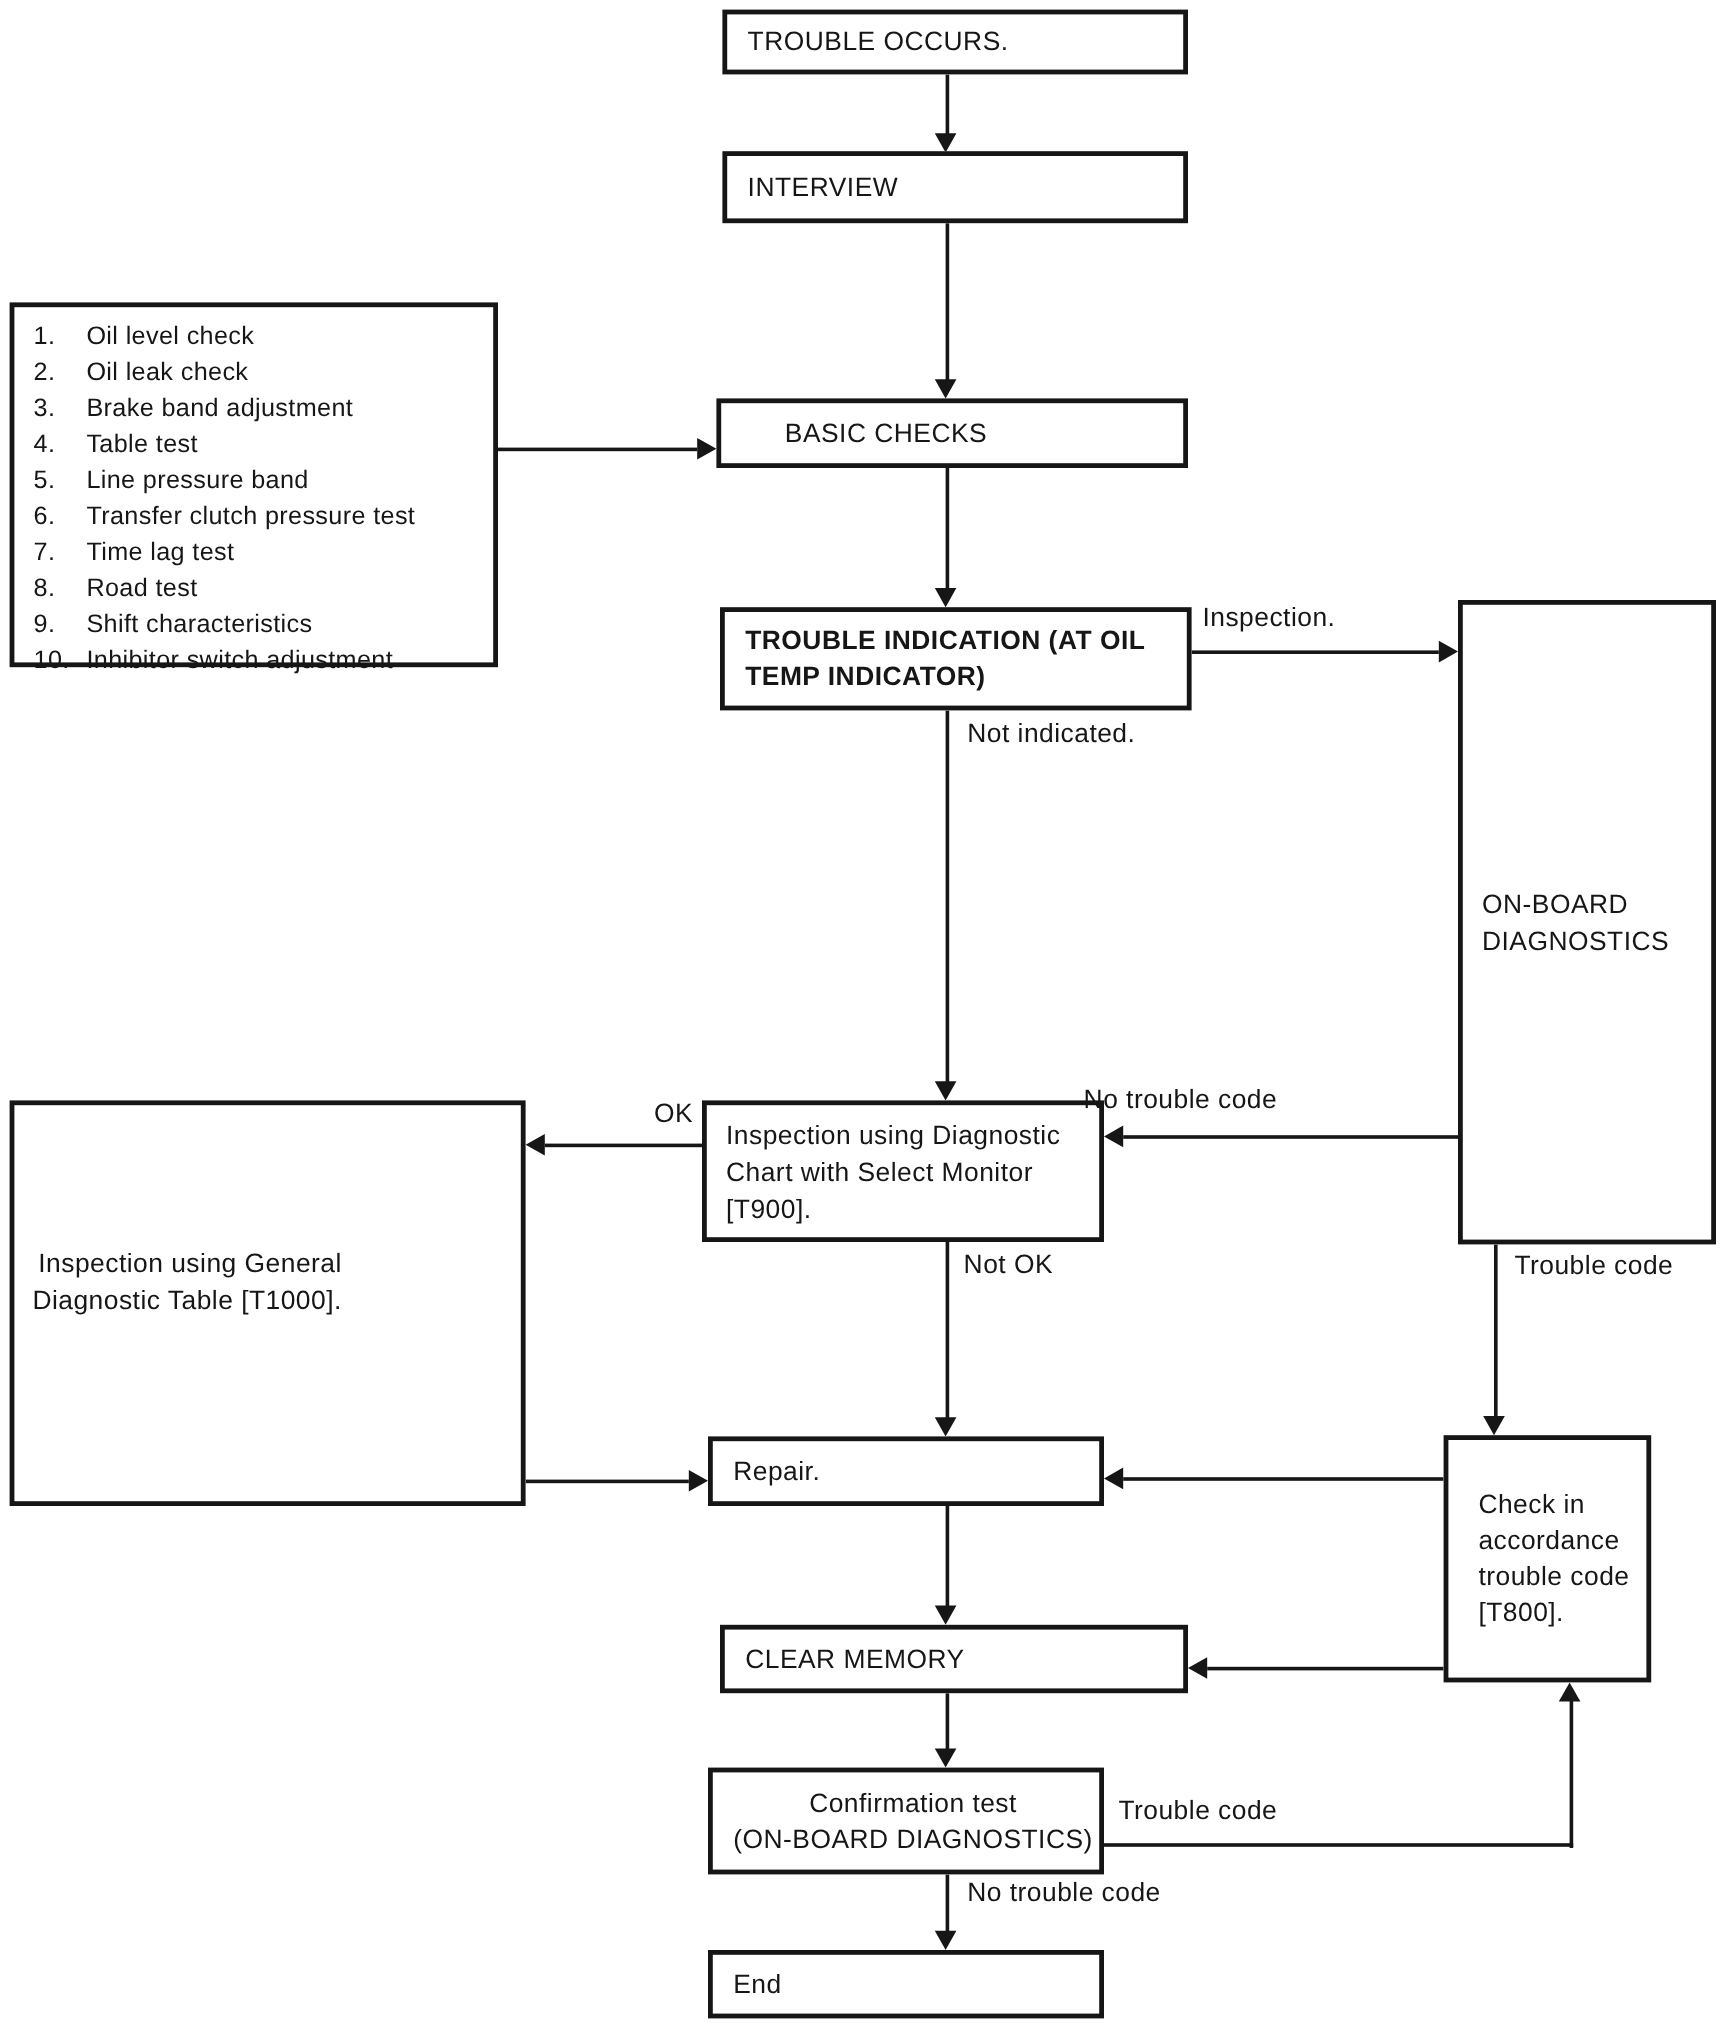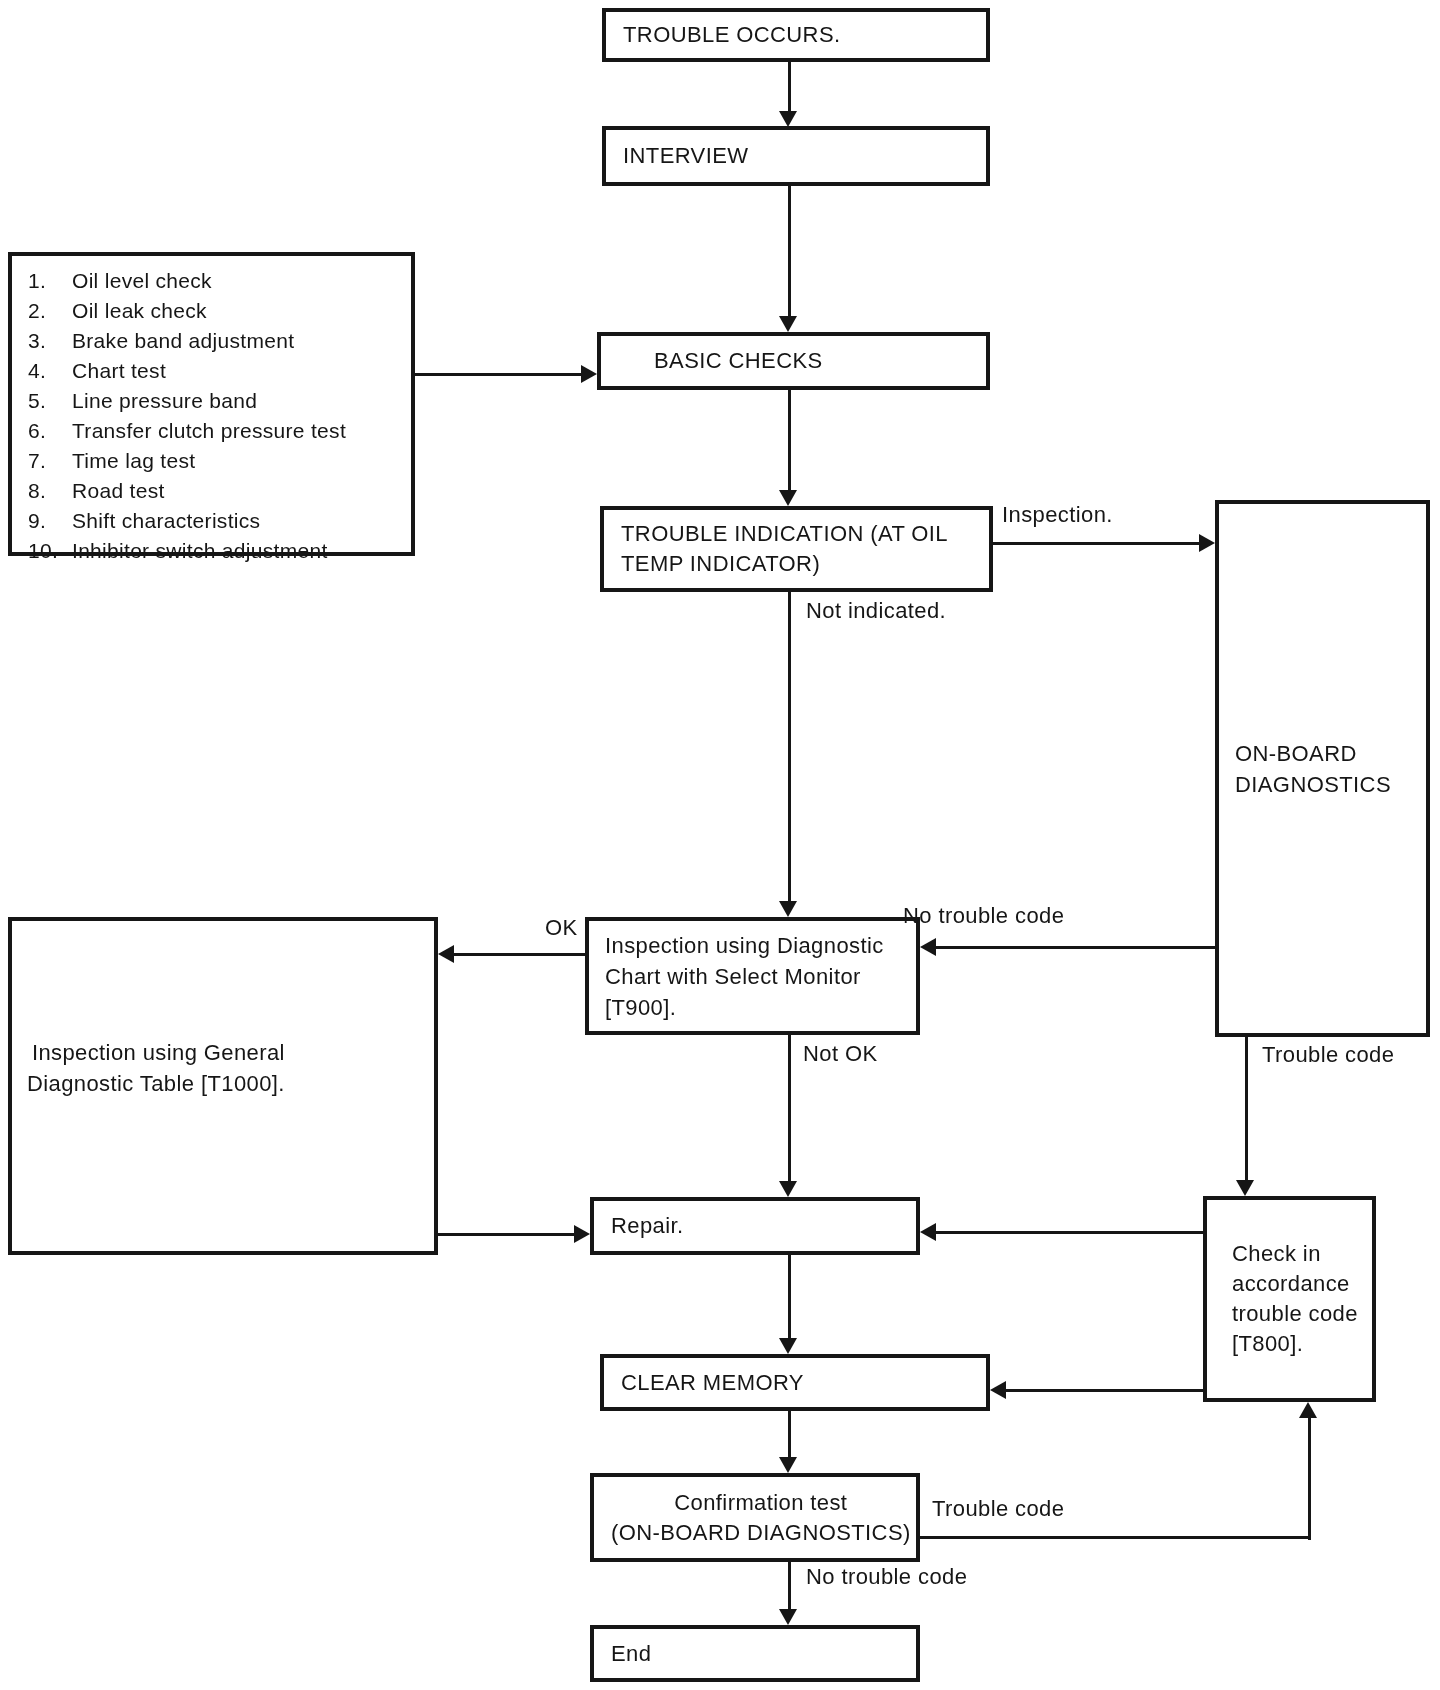--- a/index.html
+++ b/index.html
@@ -23,21 +23,21 @@
   .ah { position:absolute; width:0; height:0; }
   .ah-down  { border-left:9px solid transparent; border-right:9px solid transparent; border-top:16px solid var(--ink); }
   .ah-up    { border-left:9px solid transparent; border-right:9px solid transparent; border-bottom:16px solid var(--ink); }
   .ah-right { border-top:9px solid transparent; border-bottom:9px solid transparent; border-left:16px solid var(--ink); }
   .ah-left  { border-top:9px solid transparent; border-bottom:9px solid transparent; border-right:16px solid var(--ink); }
 
   
   #n-trouble-occurs { left:602px; top:8px;    width:388px; height:54px; }
   #n-interview      { left:602px; top:126px;  width:388px; height:60px; }
   #n-basic-checks   { left:597px; top:332px;  width:393px; height:58px;padding-left:36px; }
-  #n-trouble-ind    { left:600px; top:506px;  width:393px; height:86px; }
+  #n-trouble-ind    { left:600px; top:506px;  width:393px; height:86px;font-weight:bold; }
   #n-onboard        { left:1215px; top:500px; width:215px; height:537px; }
   #n-onboard .lines { line-height:31px; padding-left:16px; }
   #n-inspection     { left:585px; top:917px;  width:335px; height:118px; }
   #n-inspection .lines { line-height:31px; padding-left:16px; }
   #n-t1000          { left:8px;  top:917px;   width:430px; height:338px; padding-bottom:36px; }
   #n-t1000 .lines   { line-height:31px; padding-left:15px;text-align:right; }
   #n-repair         { left:590px; top:1197px; width:330px; height:58px; }
   #n-check          { left:1203px; top:1196px; width:173px; height:206px; }
   #n-check .lines   { line-height:30px; padding-left:25px; }
   #n-clear-memory   { left:600px; top:1354px; width:390px; height:57px; }
@@ -156,21 +156,21 @@
         <li>
           <span class="num">2.</span>
           <span class="txt">Oil leak check</span>
         </li>
         <li>
           <span class="num">3.</span>
           <span class="txt">Brake band adjustment</span>
         </li>
         <li>
           <span class="num">4.</span>
-          <span class="txt">Chart test</span>
+          <span class="txt">Table test</span>
         </li>
         <li>
           <span class="num">5.</span>
           <span class="txt">Line pressure band</span>
         </li>
         <li>
           <span class="num">6.</span>
           <span class="txt">Transfer clutch pressure test</span>
         </li>
         <li>

